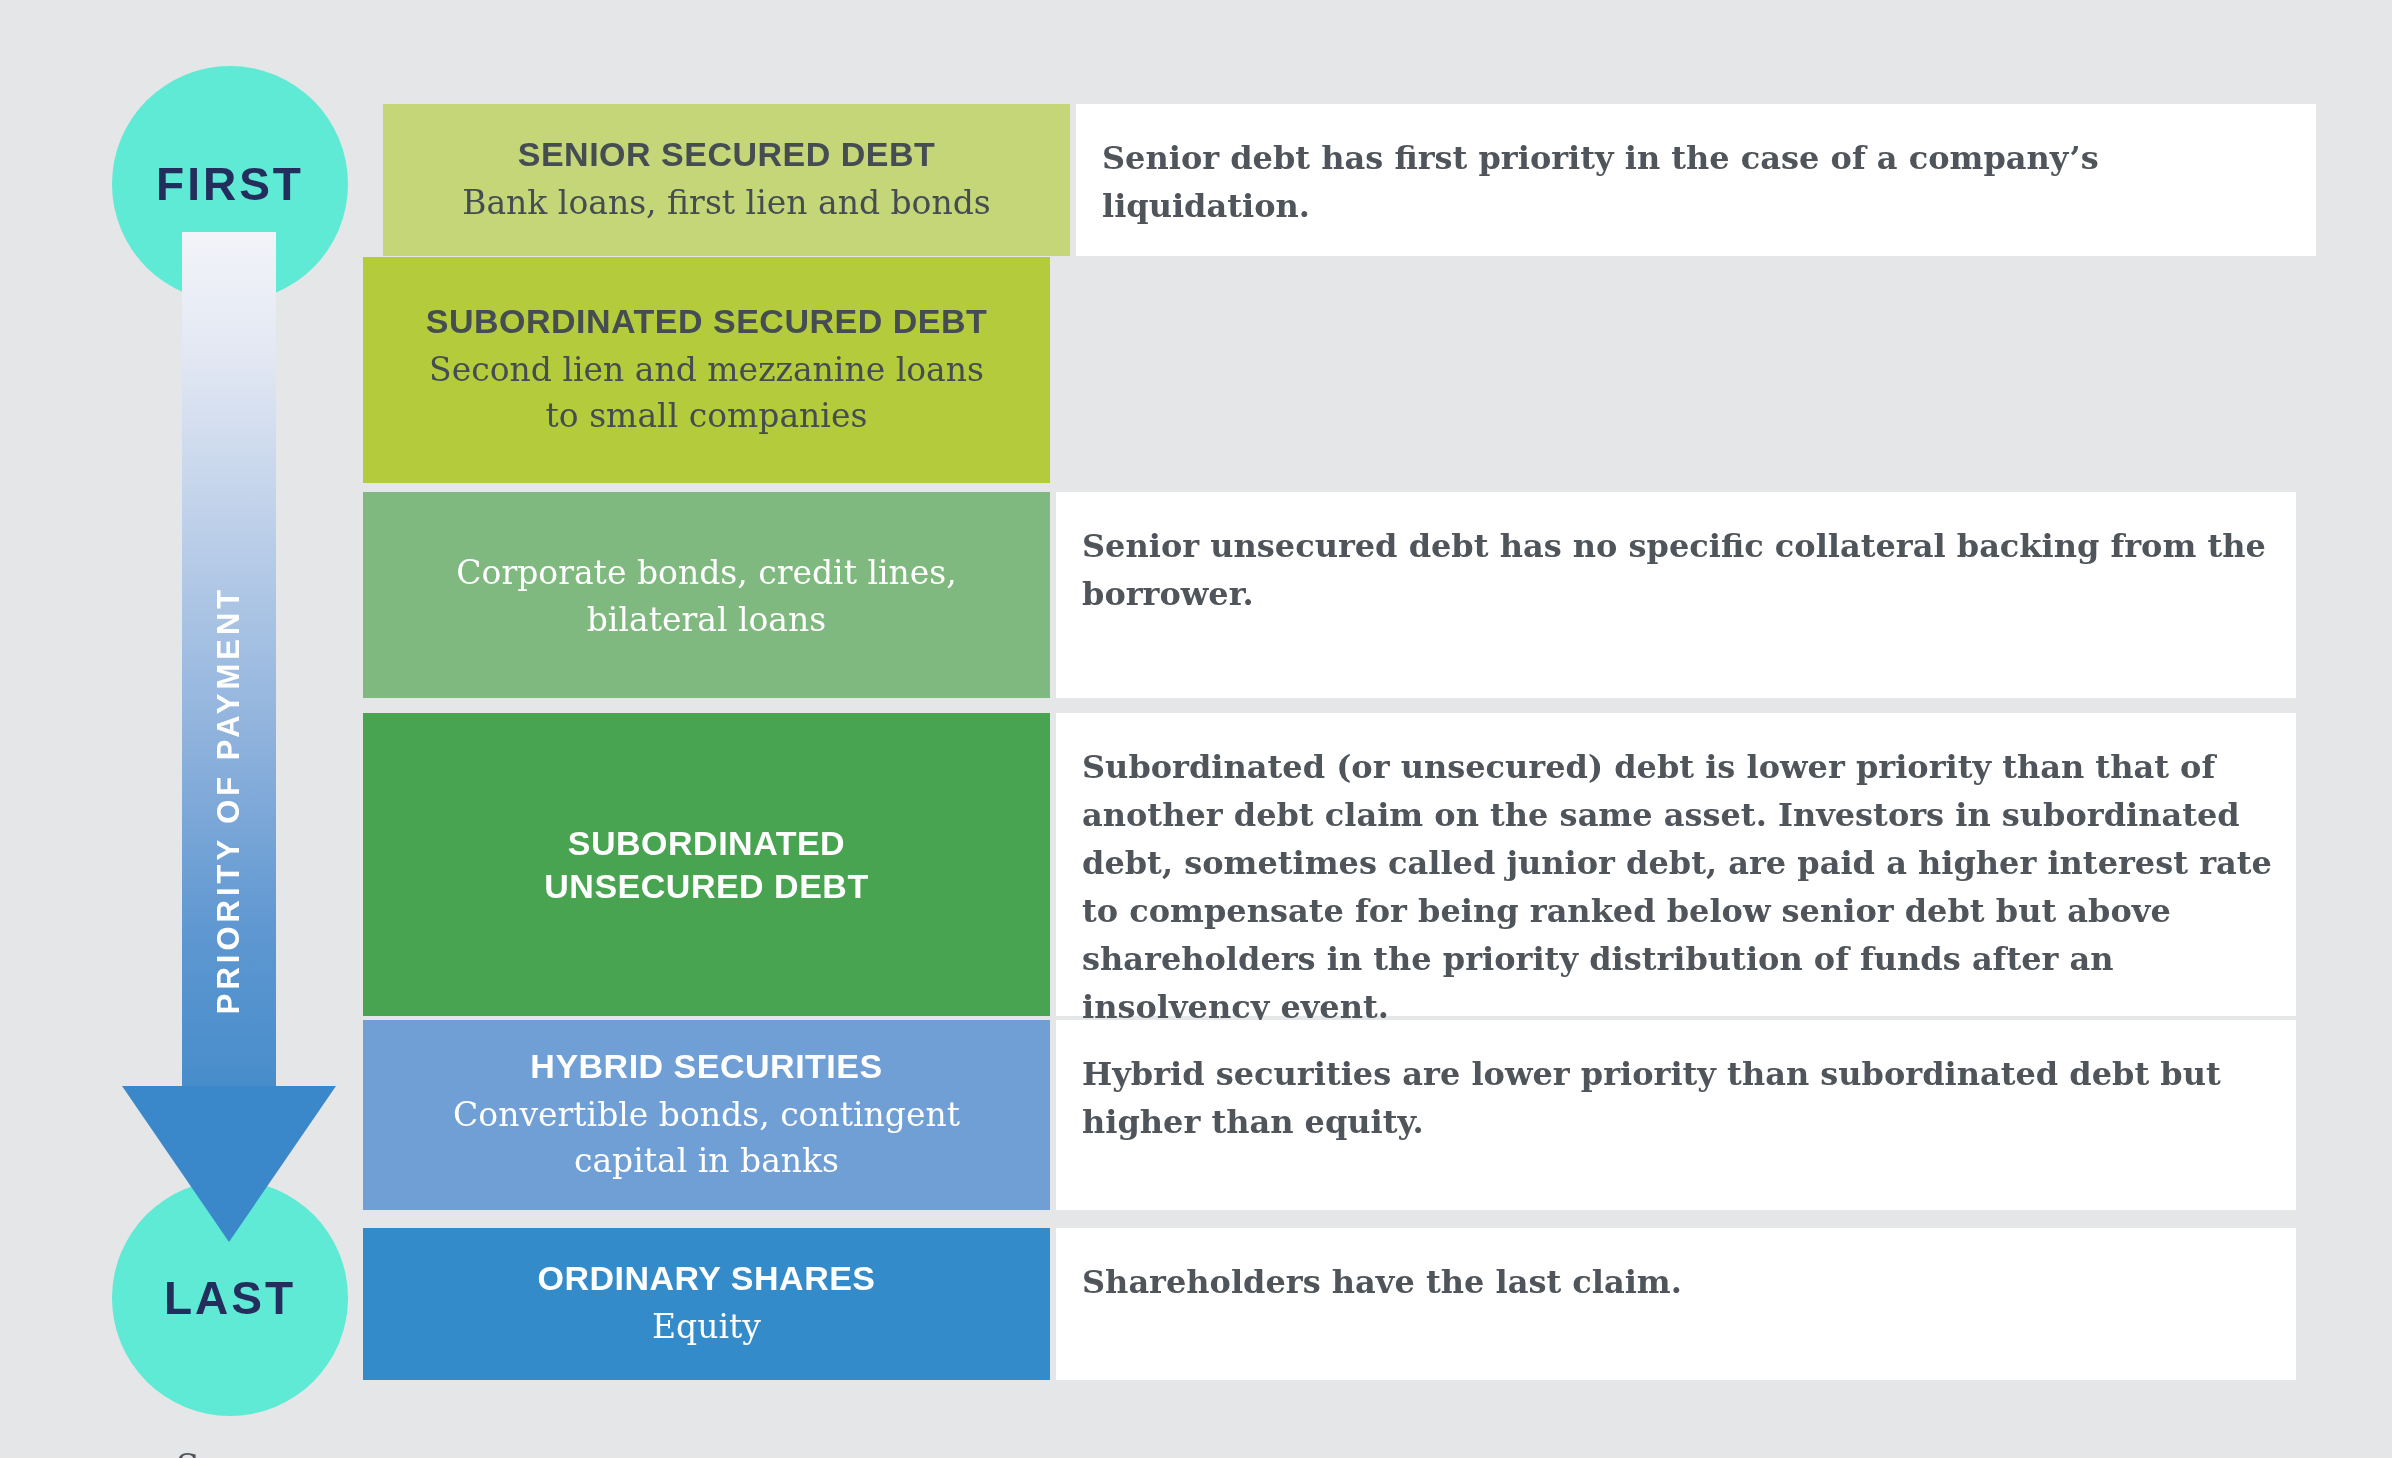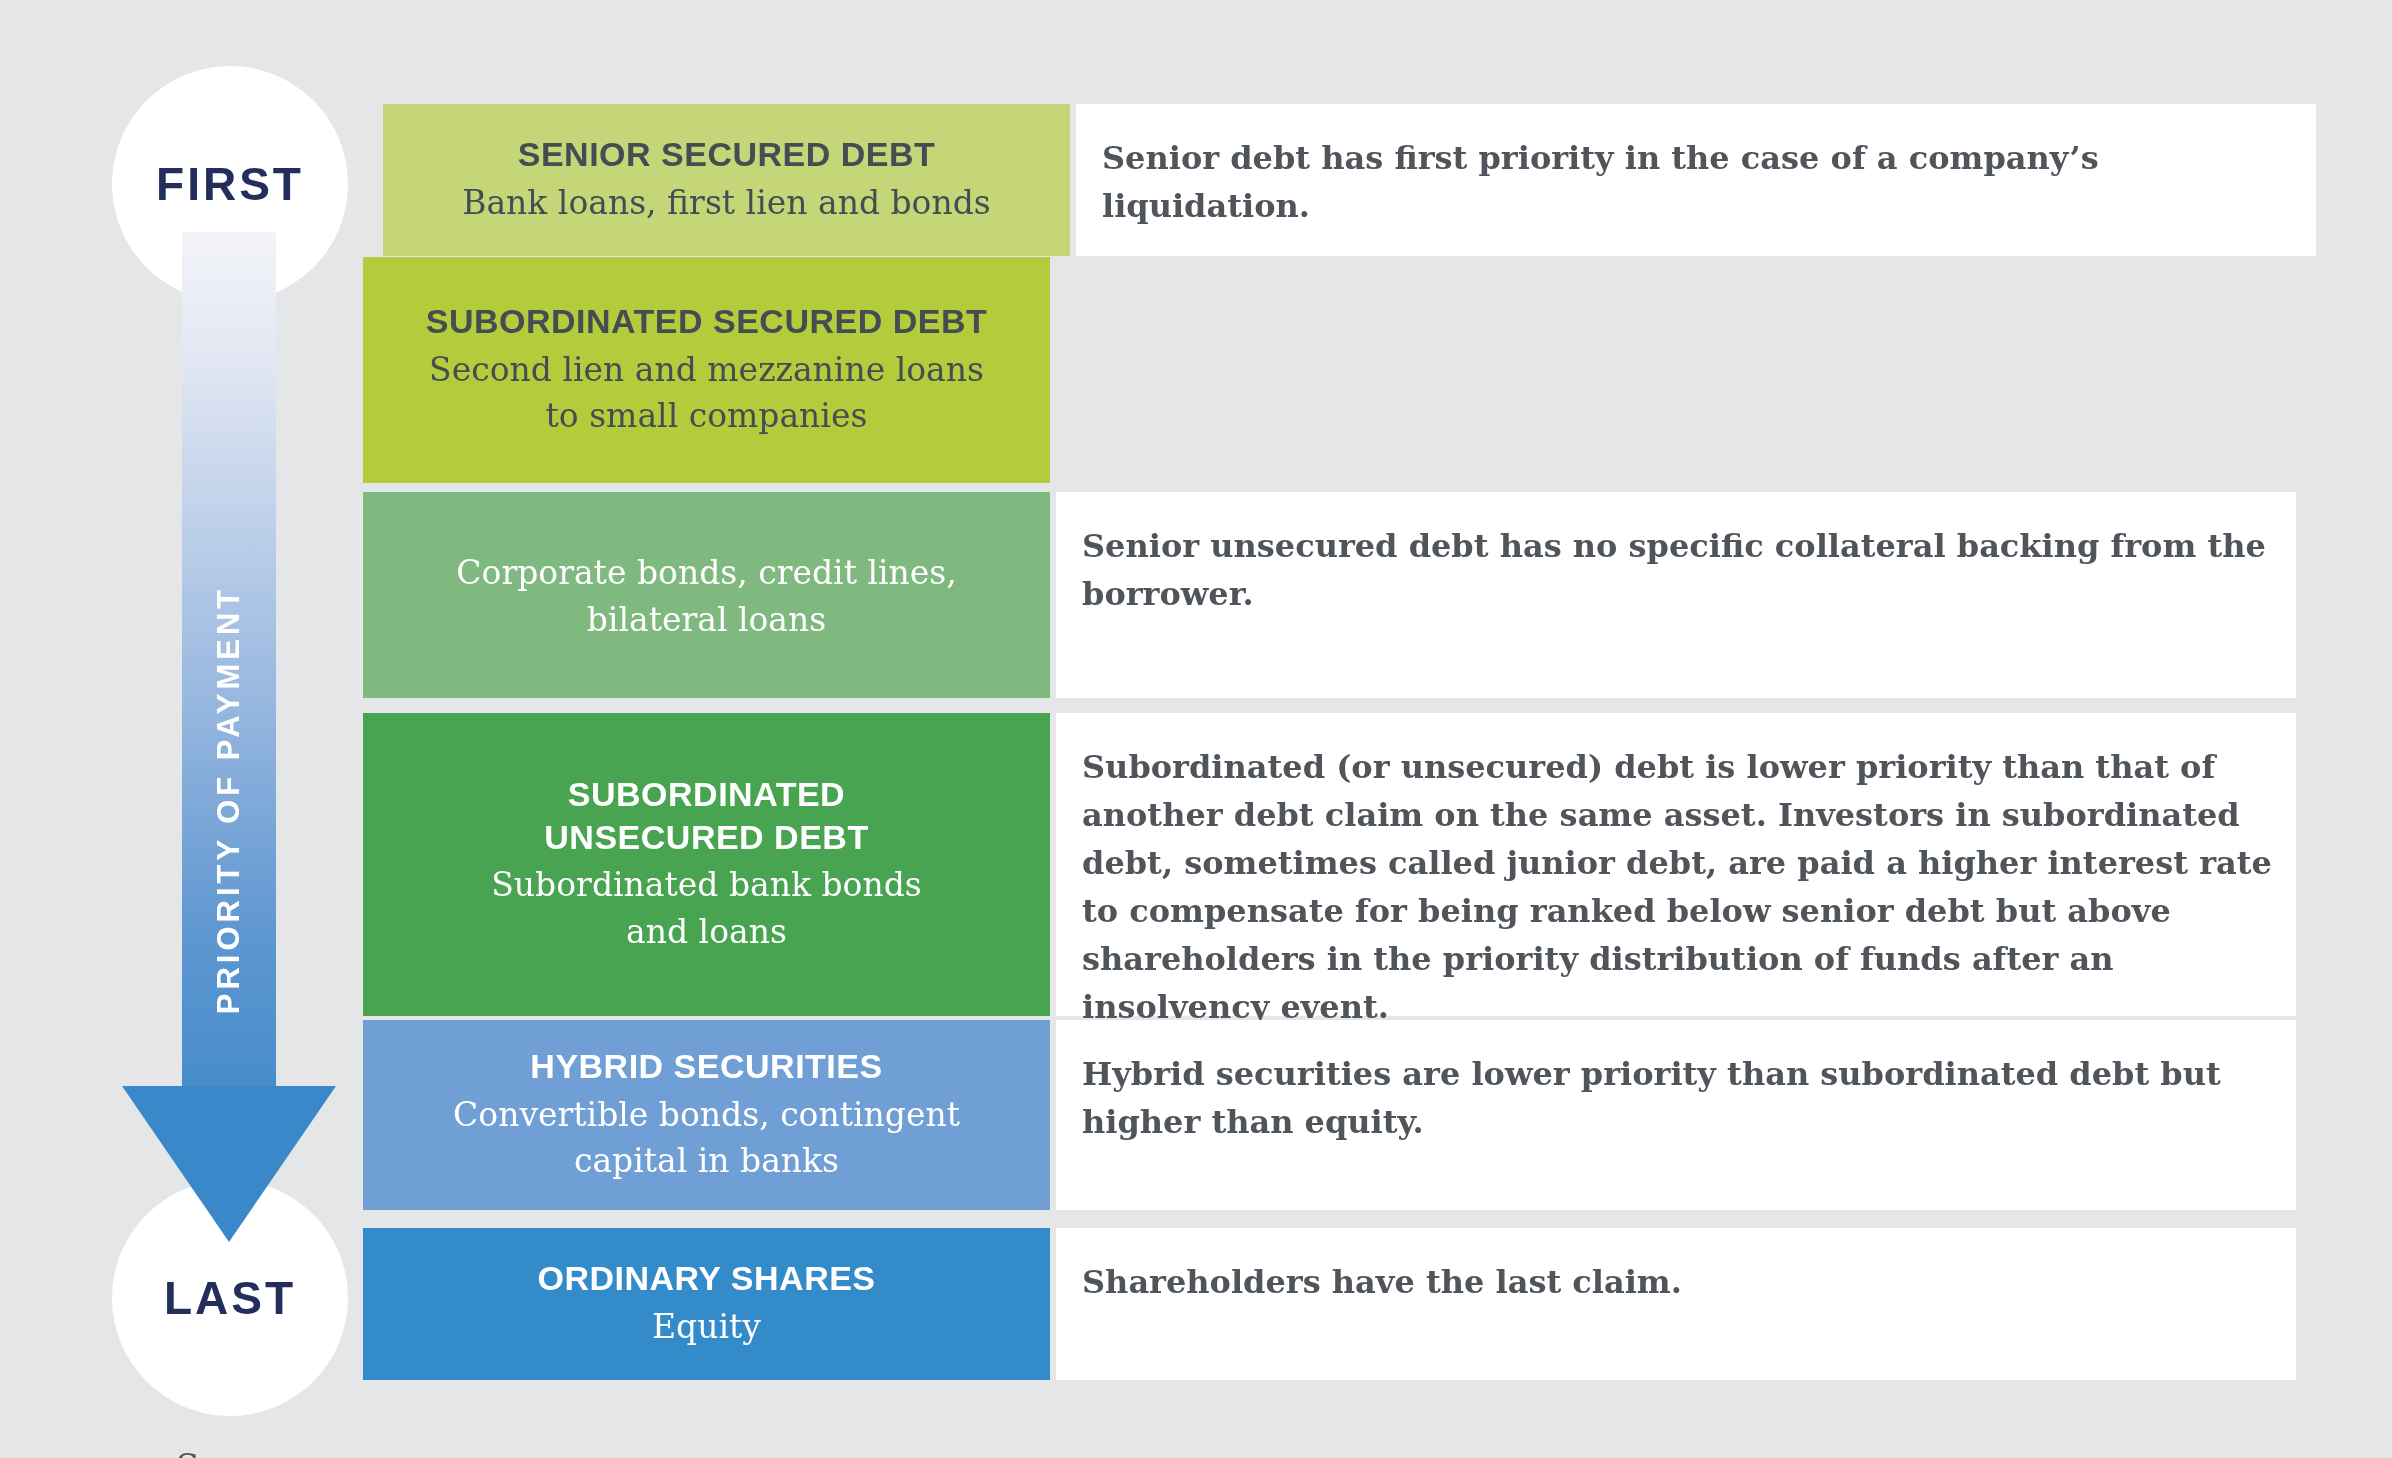--- a/index.html
+++ b/index.html
@@ -1,21 +1,21 @@
 <!DOCTYPE html>
 <html><head>
 <meta charset="utf-8">
 <style>
   html,body{margin:0;padding:0;}
   body{background:#e5e6e8;font-family:"Liberation Sans",sans-serif;}
   .canvas{position:relative;width:2392px;height:1458px;background:#e5e6e8;overflow:hidden;}
 
   
   .flow-circle{position:absolute;width:236px;height:236px;border-radius:50%;
-    background:#ffffff;display:flex;align-items:center;justify-content:center;z-index:1;text-align:center;}
+    background:#5eead4;display:flex;align-items:center;justify-content:center;z-index:1;text-align:center;}
   .flow-circle.first{left:112px;top:66px;}
   .flow-circle.last{left:112px;top:1180px;}
   .flow-circle span{font-weight:bold;font-size:46px;letter-spacing:3px;color:#232e5c;}
 
   .arrow-shaft{position:absolute;left:182px;top:232px;width:94px;height:856px;z-index:2;
     background:linear-gradient(180deg,#f3f4f9 0%,#e3e8f3 14%,#bccfe9 35%,#8db1dc 60%,#5e97d1 82%,#478dcb 100%);}
   .arrow-head{position:absolute;left:122px;top:1086px;width:0;height:0;z-index:3;
     border-left:107px solid transparent;border-right:107px solid transparent;
     border-top:156px solid #3a88ca;}
   .axis-label{position:absolute;left:-1px;top:780px;width:460px;height:40px;z-index:4;
@@ -80,22 +80,20 @@
     </div>
     <div class="desc-box">
       <p>Senior unsecured debt has no specific collateral backing from the borrower.</p>
     </div>
   </div>
 
   <div class="row" style="top: 713px; height: 303px;">
     <div class="label-box" style="background: rgb(72, 164, 81); color: rgb(255, 255, 255);">
       <div class="row-title">SUBORDINATED
 UNSECURED DEBT</div>
-      <div class="row-subtitle">Subordinated bank bonds
-and loans</div>
     </div>
     <div class="desc-box">
       <p>Subordinated (or unsecured) debt is lower priority than that of another debt claim on the same asset. Investors in subordinated debt, sometimes called junior debt, are paid a higher interest rate to compensate for being ranked below senior debt but above shareholders in the priority distribution of funds after an insolvency event.</p>
     </div>
   </div>
 
   <div class="row" style="top: 1020px; height: 190px;">
     <div class="label-box" style="background: rgb(111, 159, 212); color: rgb(255, 255, 255);">
       <div class="row-title">HYBRID SECURITIES</div>
       <div class="row-subtitle">Convertible bonds, contingent

